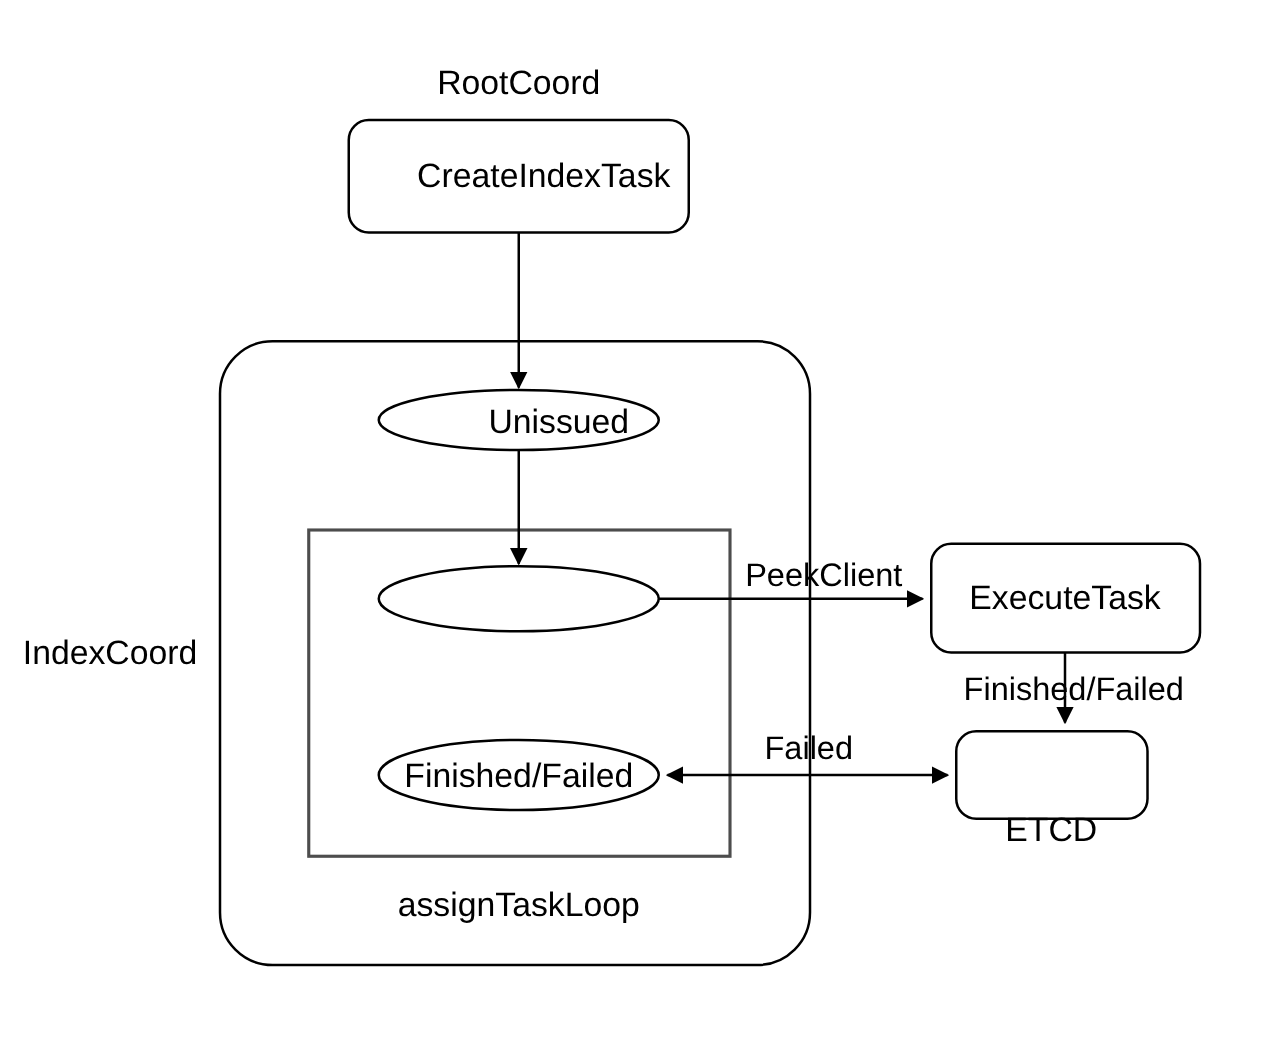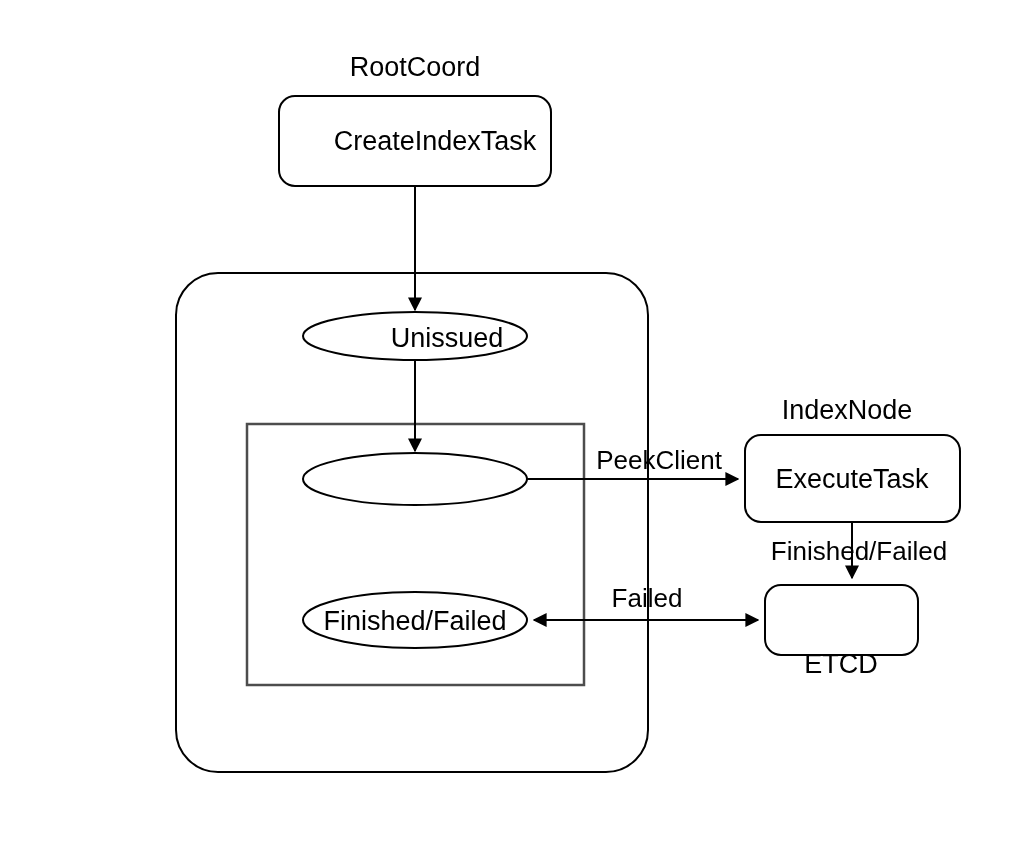--- a/index.html
+++ b/index.html
@@ -92,27 +92,28 @@
 
   <div class="lbl lbl-center group-text" style="left:415px; top:67px;">RootCoord</div>
 
   <div class="lbl lbl-center node-text" style="left:415px; top:141px;margin-left:20px;">CreateIndexTask</div>
 
   <div class="lbl lbl-center node-text" style="left:415px; top:338px;margin-left:32px;">Unissued</div>
 
 
   <div class="lbl lbl-center node-text" style="left:415px; top:621px;">Finished/Failed</div>
 
-  <div class="lbl lbl-center group-text" style="left:847px; top:410px;">IndexNode</div>
 
   <div class="lbl lbl-center node-text" style="left:852px; top:479px;">ExecuteTask</div>
 
   <div class="lbl lbl-center node-text" style="left:841px; top:620px;margin-top:44px;">ETCD</div>
 
+  <div class="lbl lbl-center group-text" style="left:88px; top:523px;">IndexCoord</div>
 
+  <div class="lbl lbl-center group-text" style="left:415px; top:724px;">assignTaskLoop</div>
 
   <div class="lbl lbl-center edge-text" style="left:659px; top:460px;">PeekClient</div>
 
   <div class="lbl lbl-center edge-text" style="left:859px; top:551px;">Finished/Failed</div>
 
   <div class="lbl lbl-center edge-text" style="left:647px; top:598px;">Failed</div>
 
 </div>
 
 </body></html>

